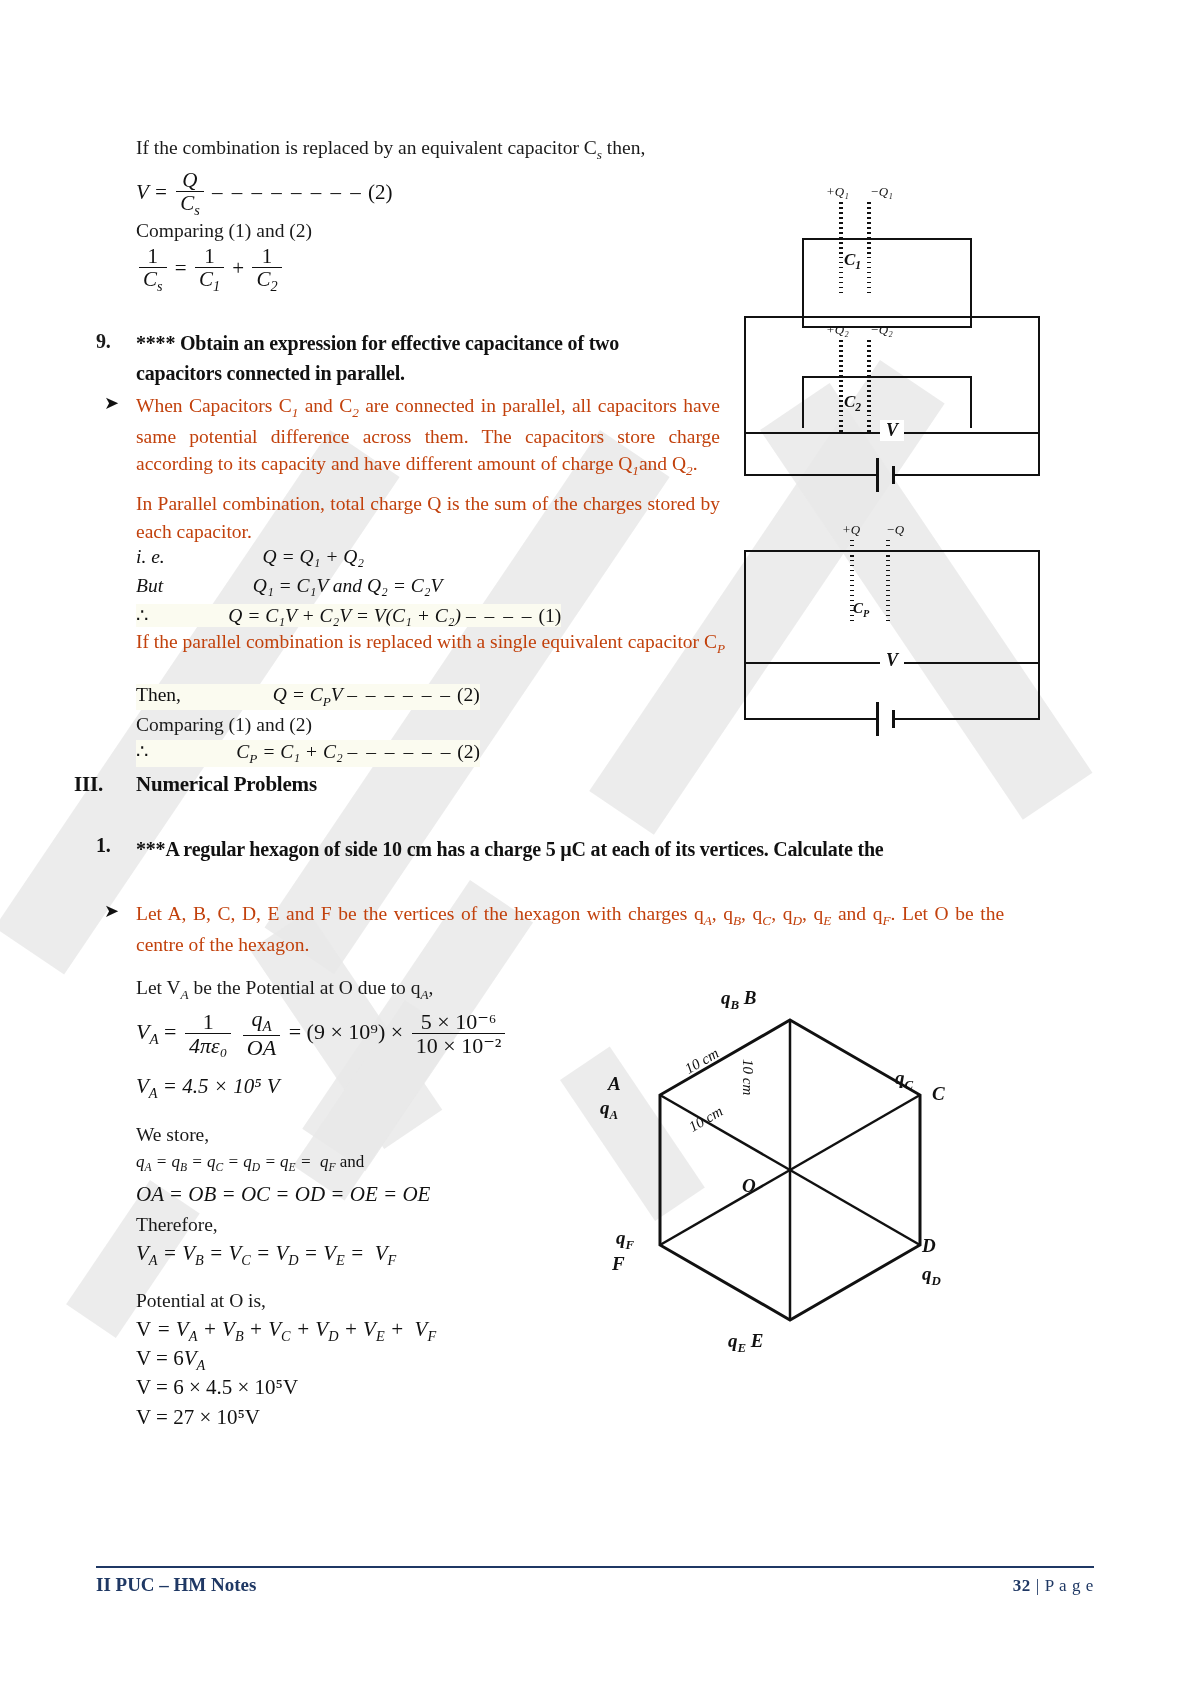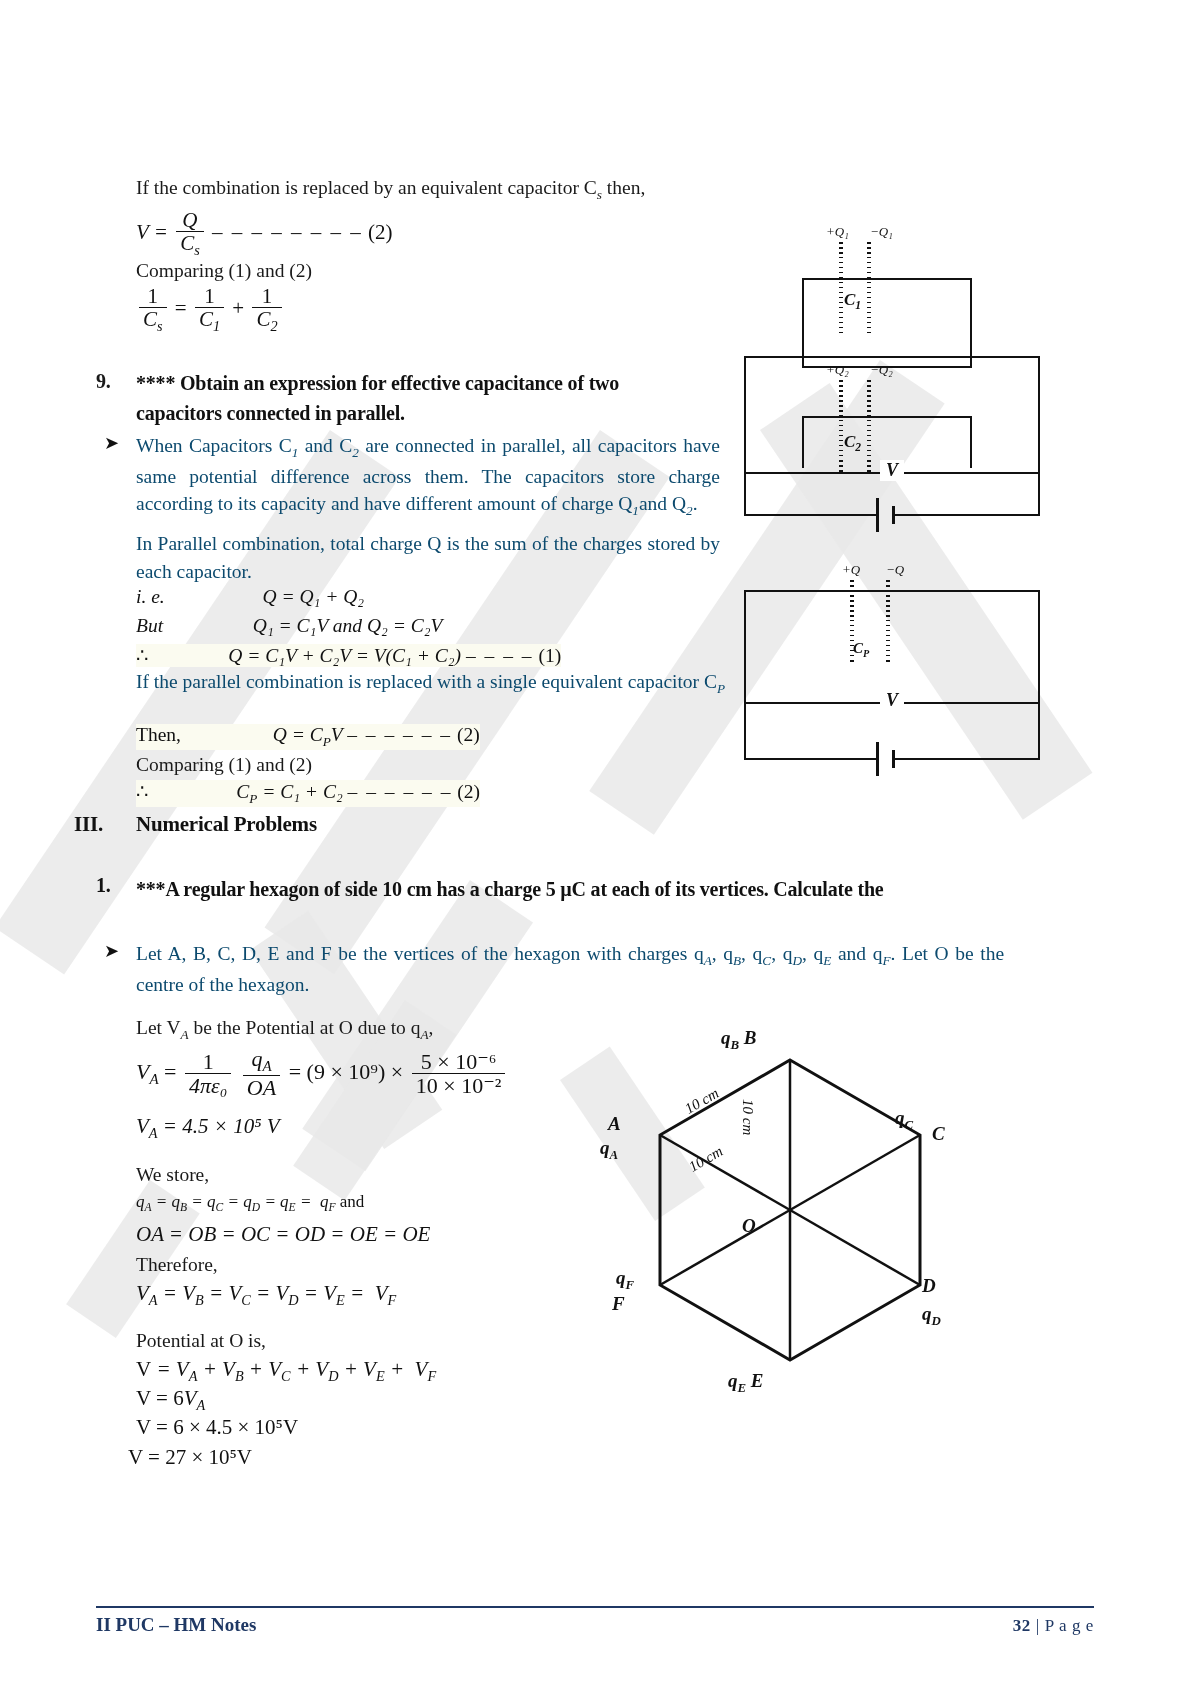--- a/index.html
+++ b/index.html
@@ -30,35 +30,34 @@
     background: #e9e9e9;
     opacity: .85;
   }
   
   .content {
     position: absolute;
     left: 0; top: 0;
     width: 1190px;
     height: 1327px;
     z-index: 2;
-    margin-top: 40px;
   }
   
   .txt {
     position: absolute;
     font-size: 19.5px;
     line-height: 1.32;
     color: #1a1a1a;
     white-space: nowrap;
   }
   .para {
     position: absolute;
     font-size: 19.5px;
     line-height: 1.42;
-    color: #0c4a6e;
+    color: #c2410c;
     text-align: justify;
   }
   .bold-head {
     font-family: "Liberation Serif", "DejaVu Serif", serif;
     font-weight: bold;
     font-size: 20px;
     letter-spacing: -0.2px;
   }
   .hl { background: #fbfbf0; }
   sub { font-size: .68em; font-style: italic; }
@@ -329,21 +328,21 @@
     </div>
 
     <div class="txt" style="left:136px; top:1288px;">Potential at O is,</div>
     <div class="eqline" style="left:136px; top:1317px; font-size:21px;">
       <span style="font-style:normal">V</span> = <i>V<sub>A</sub></i> + <i>V<sub>B</sub></i> + <i>V<sub>C</sub></i> + <i>V<sub>D</sub></i> + <i>V<sub>E</sub></i> +&nbsp; <i>V<sub>F</sub></i>
     </div>
     <div class="eqline" style="left:136px; top:1346px; font-size:21px;">
       <span style="font-style:normal">V = 6</span><i>V<sub>A</sub></i>
     </div>
     <div class="eqline" style="left:136px; top:1375px; font-size:21px; font-style:normal;">V = 6 × 4.5 × 10⁵V</div>
-    <div class="eqline" style="left:128px; top:1405px; font-size:21px; font-style:normal;">V = 27 × 10⁵V</div>
+    <div class="eqline" style="left:136px; top:1405px; font-size:21px; font-style:normal;">V = 27 × 10⁵V</div>
 
     <div class="diagram" style="left:740px; top:180px; width:310px; height:320px;">
 
       <div class="wire" style="left:62px;  top:58px;  width:170px; height:2px;"></div>
       <div class="wire" style="left:62px;  top:58px;  width:2px;  height:90px;"></div>
       <div class="wire" style="left:230px; top:58px;  width:2px;  height:90px;"></div>
       <div class="wire" style="left:62px; top:146px; width:170px; height:2px;"></div>
 
       <div class="hatch" style="left:99px;  top:22px; width:4px; height:92px;"></div>
       <div class="hatch" style="left:127px; top:22px; width:4px; height:92px;"></div>

